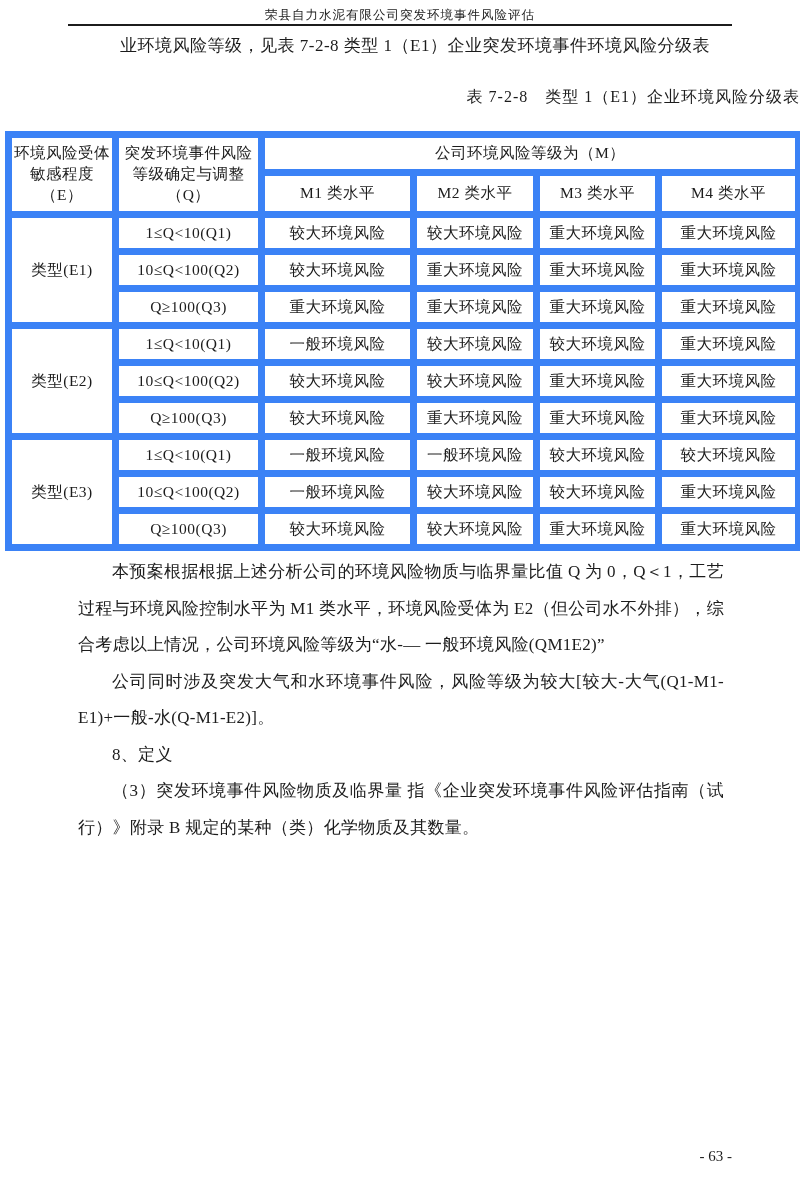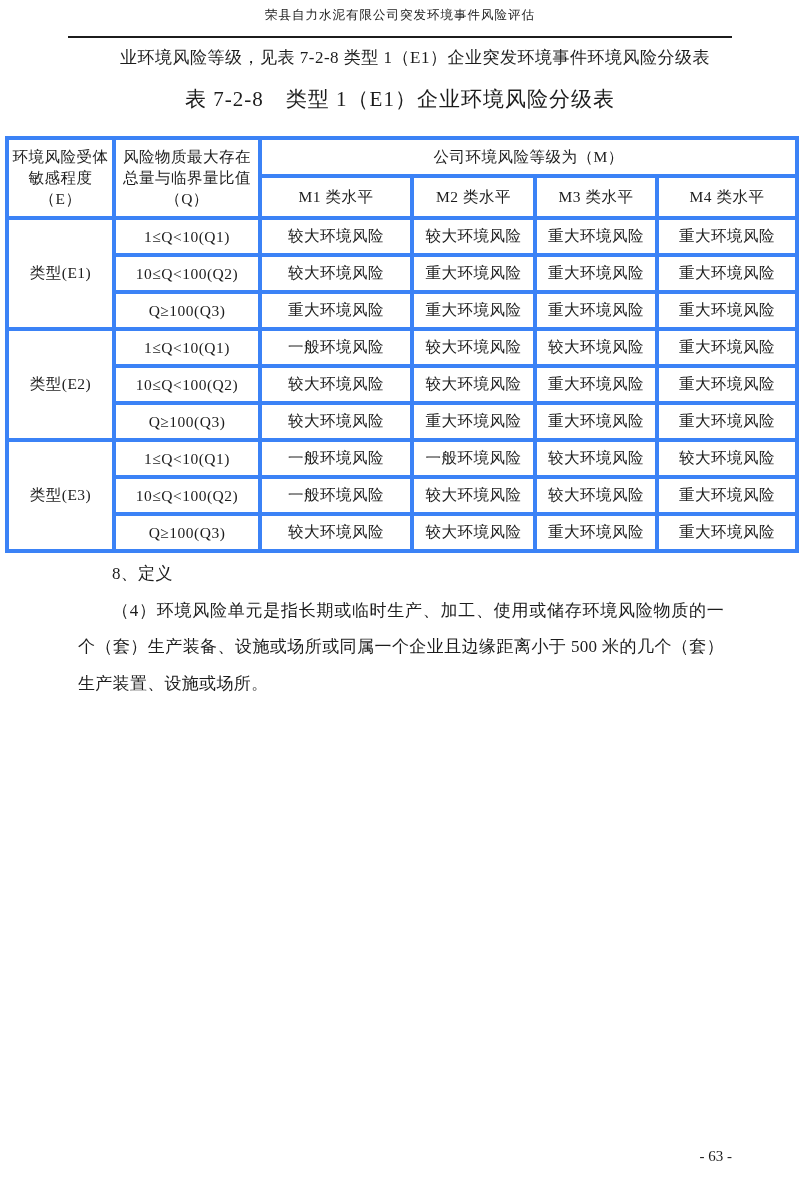--- a/index.html
+++ b/index.html
@@ -10,44 +10,44 @@
     font-family: "Liberation Serif", "DejaVu Serif", serif;
     color: #1c1c1c;
     position: relative;
     overflow: hidden;
   }
   .doc-header {
     margin: 7px 68px 0 68px;
     text-align: center;
     font-size: 12.5px;
     letter-spacing: 1px;
-    padding-bottom: 12px;
+    padding-bottom: 0;
     border-bottom: 2px solid #1c1c1c;
   }
   .intro-line {
     margin: 7px 76px 0 120px;
     font-size: 17px;
     line-height: 25px;
     text-align: justify;
     letter-spacing: 0.5px;
   }
   .table-caption {
-    margin-top: 15px;
-    text-align: center;
-    font-size: 21px;
+    margin-top: 29px;
+    text-align: right;
+    font-size: 16px;
     letter-spacing: 1px;
   }
   table.risk-table {
     border-collapse: collapse;
     margin: 23px 5px 0 5px;
     width: 790px;
     table-layout: fixed;
   }
   table.risk-table th, table.risk-table td {
-    border: 4px solid #3b82f6;
+    border: 7px solid #3b82f6;
     font-weight: normal;
     text-align: center;
     vertical-align: middle;
     font-size: 15.5px;
     padding: 1px 2px;
     letter-spacing: 0.5px;
   }
   col.c-e  { width: 107px; }
   col.c-q  { width: 146px; }
   col.c-m1 { width: 152px; }
@@ -87,21 +87,21 @@
     <col class="c-e">
       <col class="c-q">
       <col class="c-m1">
       <col class="c-m2">
       <col class="c-m3">
       <col class="c-m4">
   </colgroup>
   <thead>
     <tr class="hdr-row-1">
       <th rowspan="2">环境风险受体敏感程度（E）</th>
-      <th rowspan="2">风险物质最大存在总量与临界量比值（Q）</th>
+      <th rowspan="2">突发环境事件风险等级确定与调整（Q）</th>
       <th colspan="4">公司环境风险等级为（M）</th>
     </tr>
     <tr class="hdr-row-2">
       <th>M1 类水平</th>
       <th>M2 类水平</th>
       <th>M3 类水平</th>
       <th>M4 类水平</th>
     </tr>
   </thead>
   <tbody>
@@ -168,17 +168,19 @@
       <td>Q≥100(Q3)</td>
       <td>较大环境风险</td>
       <td>较大环境风险</td>
       <td>重大环境风险</td>
       <td>重大环境风险</td>
     </tr>
   </tbody>
 </table>
 
 <div class="body-text">
+  <p>本预案根据根据上述分析公司的环境风险物质与临界量比值 Q 为 0，Q＜1，工艺过程与环境风险控制水平为 M1 类水平，环境风险受体为 E2（但公司水不外排），综合考虑以上情况，公司环境风险等级为“水-— 一般环境风险(QM1E2)”</p>
+  <p>公司同时涉及突发大气和水环境事件风险，风险等级为较大[较大-大气(Q1-M1-E1)+一般-水(Q-M1-E2)]。</p>
   <p class="bold">8、定义</p>
-  <p>（4）环境风险单元是指长期或临时生产、加工、使用或储存环境风险物质的一个（套）生产装备、设施或场所或同属一个企业且边缘距离小于 500 米的几个（套）生产装置、设施或场所。</p>
+  <p>（3）突发环境事件风险物质及临界量 指《企业突发环境事件风险评估指南（试行）》附录 B 规定的某种（类）化学物质及其数量。</p>
 </div>
 
 <div class="page-number">- 63 -</div>
 
 </body></html>

